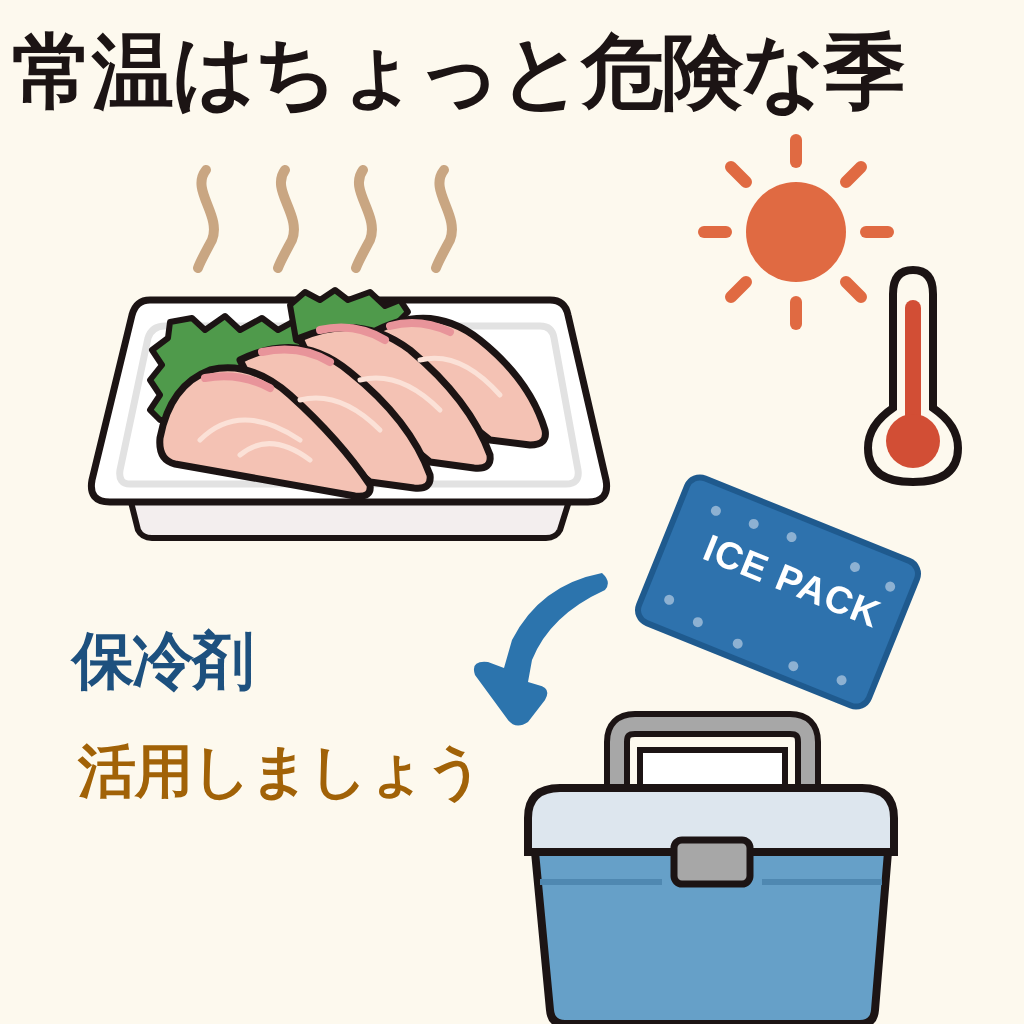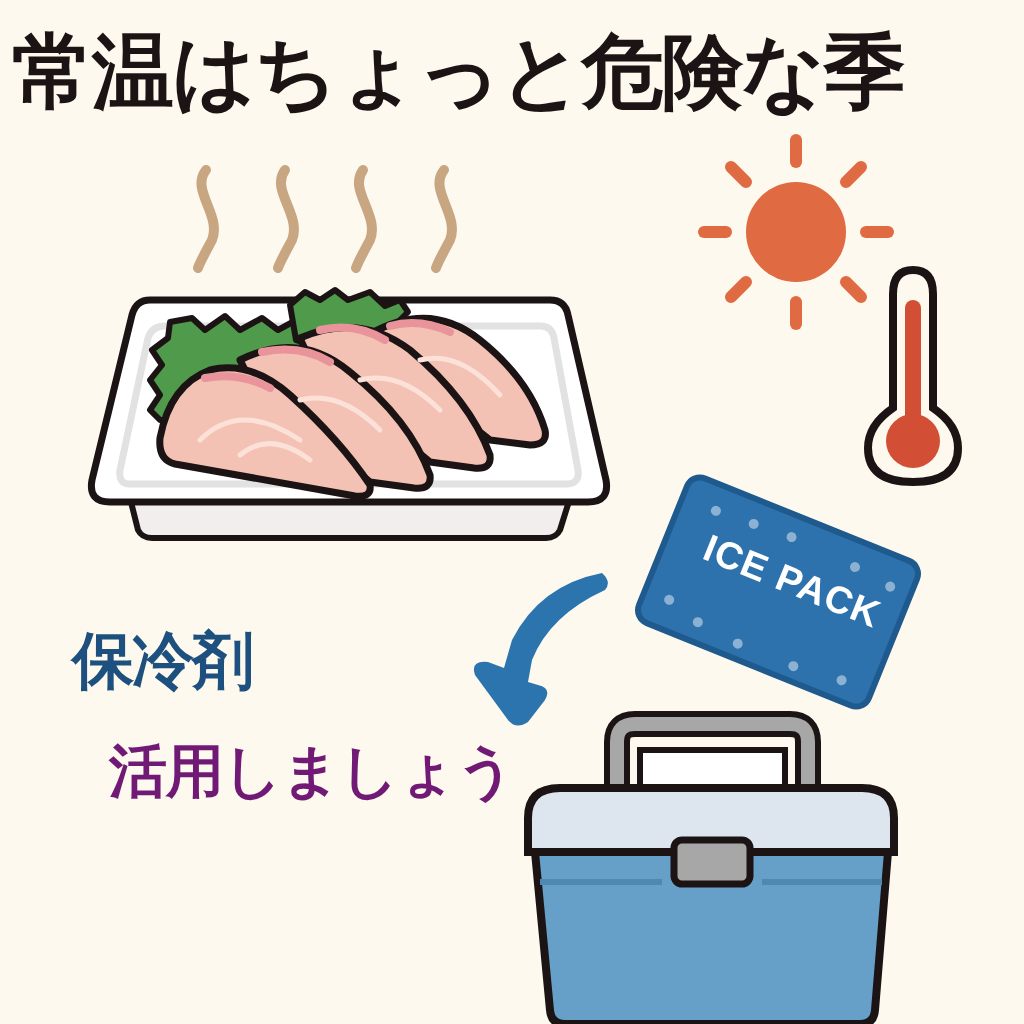--- a/index.html
+++ b/index.html
@@ -1,19 +1,19 @@
 <!DOCTYPE html>
 <html><head>
 <meta charset="utf-8">
 <style>
   html, body { margin:0; padding:0; }
   body { width:1024px; height:1024px; background:#fdf9ee; position:relative; overflow:hidden; font-family:"DejaVu Sans", sans-serif; }
   .title { position:absolute; left:0; top:22px; width:1024px; text-align:left; font-size:82px; font-weight:bold; color:#1c1414; letter-spacing:-2px; line-height:100px;padding-left:12px; }
   .headline { position:absolute; left:72px; top:606px; font-size:62px; font-weight:bold; color:#1d507e; letter-spacing:-2px; line-height:110px; }
-  .subline { position:absolute; left:78px; top:736px; font-size:58px; font-weight:bold; color:#701a75; letter-spacing:-1px; line-height:70px;margin-left:31px; }
+  .subline { position:absolute; left:78px; top:736px; font-size:58px; font-weight:bold; color:#a16207; letter-spacing:-1px; line-height:70px; }
   svg { position:absolute; left:0; top:0; }
   .pack-text { position:absolute; left:672px; top:560px; width:240px; text-align:center; transform:rotate(22deg); transform-origin:center; font-size:38px; font-weight:bold; color:#ffffff; font-family:"Liberation Sans", sans-serif; letter-spacing:1px; }
 </style>
 </head>
 <body>
 
 <svg width="1024" height="1024" viewBox="0 0 1024 1024">
 
   <g fill="none" stroke="#c9a682" stroke-width="10" stroke-linecap="round">
     <path d="M206 170 C190 190, 222 215, 212 240 C204 255, 200 262, 198 268"></path>

